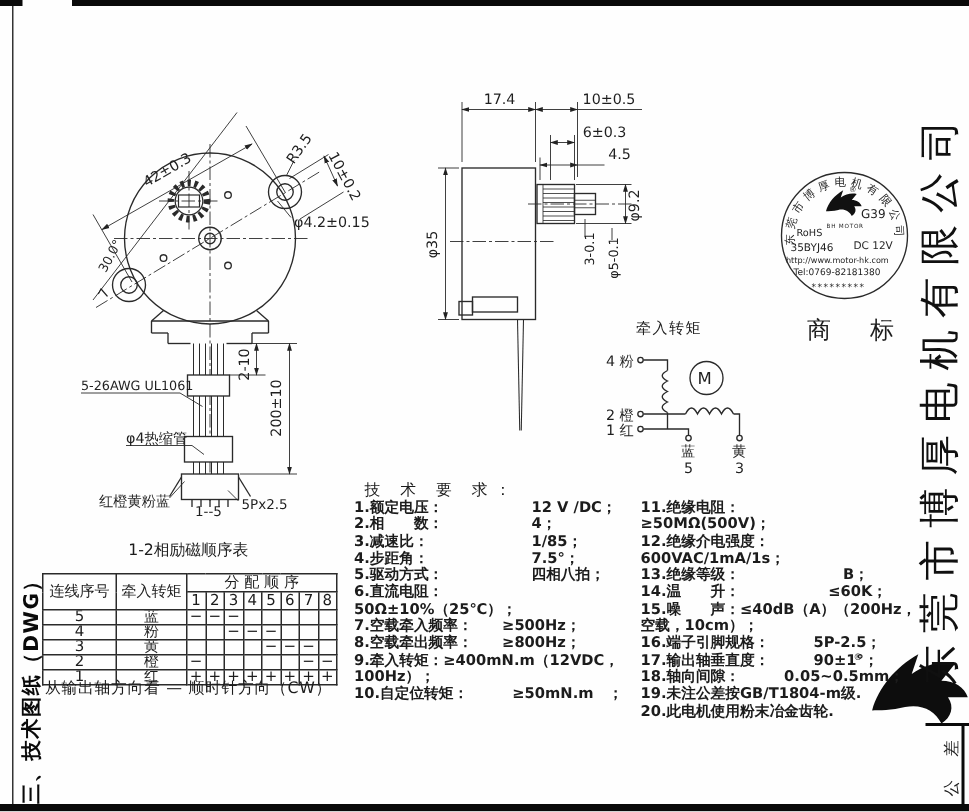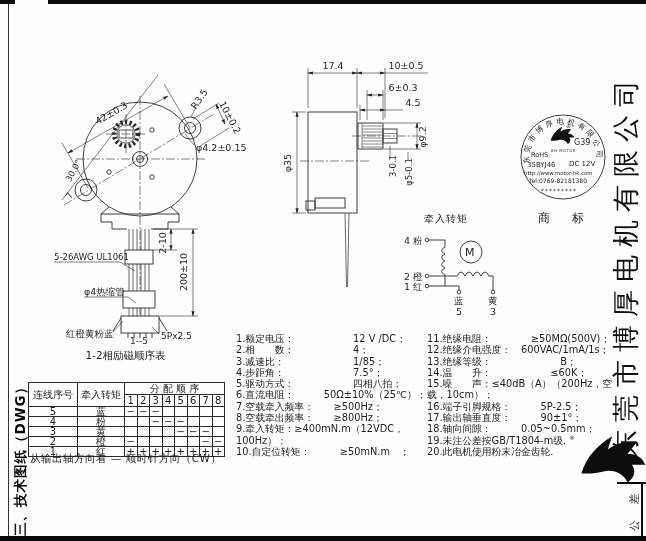--- a/index.html
+++ b/index.html
@@ -7,30 +7,30 @@
         font-family:"DejaVu Sans","Liberation Sans",sans-serif;color:#1c1c1c;}
   .bar{position:absolute;background:#0a0a0a;}
   .vline{position:absolute;background:#333;}
   svg text{fill:#1f1f1f;}
   .rot{position:absolute;transform:rotate(-90deg);transform-origin:0 0;white-space:nowrap;}
   .company{font-size:27px;letter-spacing:8px;color:#101010;}
   .sidebar{font-size:13.5px;font-weight:bold;letter-spacing:1px;color:#0a0a0a;}
   .tol{font-size:11px;letter-spacing:6px;}
   .abs{position:absolute;}
   .tech-header{font-size:10.5px;letter-spacing:5px;font-weight:500;}
-  .tech-col{font-size:9.8px;line-height:11.3px;white-space:pre-wrap;}
+  .tech-col{font-size:9.8px;line-height:11.3px;white-space:pre-wrap;font-weight:bold;}
   .tech-line{min-height:11.3px;}
   .tbl-title{font-size:10.5px;text-align:center;}
   .tbl-note{font-size:10.5px;letter-spacing:.5px;}
   table.seq{border-collapse:collapse;font-size:10px;table-layout:fixed;}
   table.seq th,table.seq td{border:1px solid #2a2a2a;text-align:center;padding:0;font-weight:normal;
       height:9px;line-height:9px;overflow:hidden;}
   table.seq th{height:11px;}
   .wtitle{font-size:10px;letter-spacing:1px;}
-  .tm{font-size:12px;letter-spacing:5px;}
+  .tm{font-size:16px;letter-spacing:5px;}
 </style>
 </head>
 <body>
 
 <div class="page">
 
   <div class="bar" style="left:0;top:0;width:15px;height:4px;"></div>
   <div class="bar" style="left:48px;top:0;width:598px;height:4px;"></div>
   <div class="bar" style="left:0;top:536px;width:646px;height:5px;"></div>
   <div class="vline" style="left:8px;top:4px;width:1px;height:532px;"></div>
@@ -276,24 +276,25 @@
       <g transform="translate(577,434) scale(2.2)">
         <path d="M2,18 C4,11 9,5 16,1 L14,7 C18,4 23,3 27,4 L23,9 C27,9 30,11 31,14 L25,14 C27,17 26,20 23,22 C21,18 17,16 12,17 C8,18 4,18 2,18 Z" fill="#0d0d0d"></path>
       </g>
       <text x="569" y="440" font-size="6">®</text>
     </g>
   </svg>
 
   <div class="abs wtitle" style="left:424px;top:212px;">牵入转矩</div>
   <div class="abs tm" style="left:538px;top:210px;">商　标</div>
 
+  <div class="abs tech-header" style="left:243px;top:320px;">技 术 要 求：</div>
   <div class="abs tech-col" id="tech-left" style="left:236px;top:333px;width:196px;"><div class="tech-line">1.额定电压：　　　　　　12 V /DC；</div><div class="tech-line">2.相　　数：　　　　　　4；</div><div class="tech-line">3.减速比：　　　　　　　1/85；</div><div class="tech-line">4.步距角：　　　　　　　7.5°；</div><div class="tech-line">5.驱动方式：　　　　　　四相八拍；</div><div class="tech-line">6.直流电阻：　　　50Ω±10%（25℃）；</div><div class="tech-line">7.空载牵入频率：　　≥500Hz；</div><div class="tech-line">8.空载牵出频率：　　≥800Hz；</div><div class="tech-line">9.牵入转矩：≥400mN.m（12VDC，100Hz）；</div><div class="tech-line">10.自定位转矩：　　　≥50mN.m　；</div></div>
   <div class="abs tech-col" id="tech-right" style="left:427px;top:333px;width:192px;"><div class="tech-line">11.绝缘电阻：　　　　≥50MΩ(500V)；</div><div class="tech-line">12.绝缘介电强度：　600VAC/1mA/1s；</div><div class="tech-line">13.绝缘等级：　　　　　　　B；</div><div class="tech-line">14.温　　升：　　　　　　≤60K；</div><div class="tech-line">15.噪　　声：≤40dB（A）（200Hz，空载，10cm）；</div><div class="tech-line">16.端子引脚规格：　　　5P-2.5；</div><div class="tech-line">17.输出轴垂直度：　　　90±1°；</div><div class="tech-line">18.轴向间隙：　　　0.05~0.5mm；</div><div class="tech-line">19.未注公差按GB/T1804-m级.</div><div class="tech-line">20.此电机使用粉末冶金齿轮.</div></div>
 
-  <div class="abs tbl-title" style="left:28px;top:349px;width:195px;">1-2相励磁顺序表</div>
+  <div class="abs tbl-title" style="left:28px;top:360px;width:195px;">1-2相励磁顺序表</div>
   <table class="seq abs" style="left:28px;top:382px;">
     <thead>
         <tr>
           <th rowspan="2" style="width:48px">连线序号</th>
           <th rowspan="2" style="width:46px">牵入转矩</th>
           <th colspan="8">分 配 顺 序</th>
         </tr>
         <tr>
           <th style="width:11.5px">1</th>
           <th style="width:11.5px">2</th>

